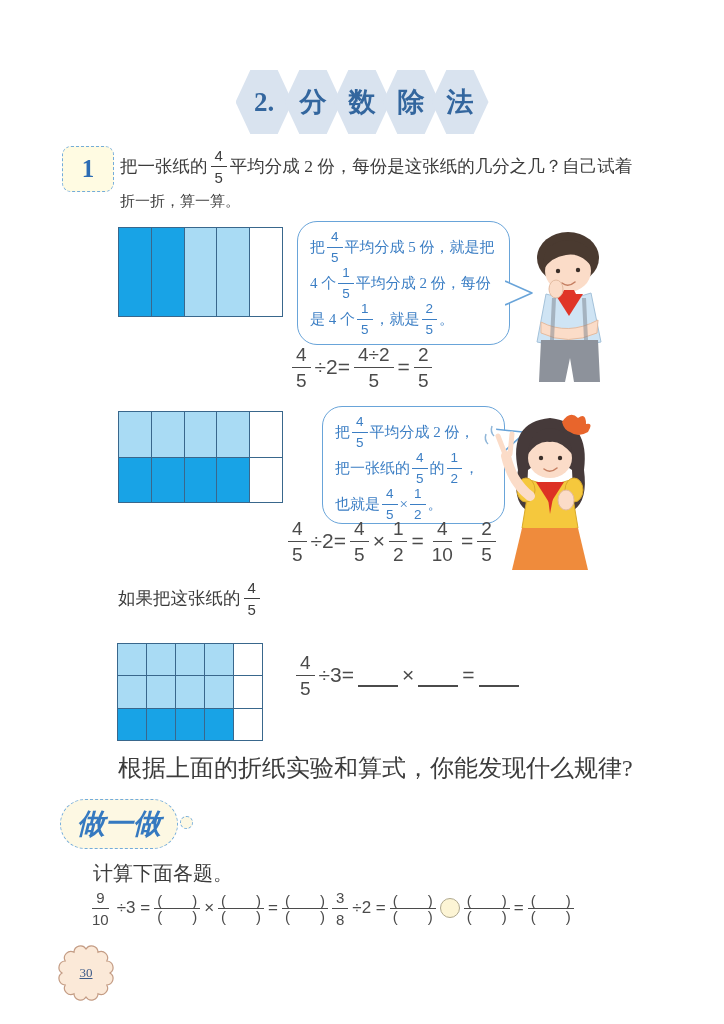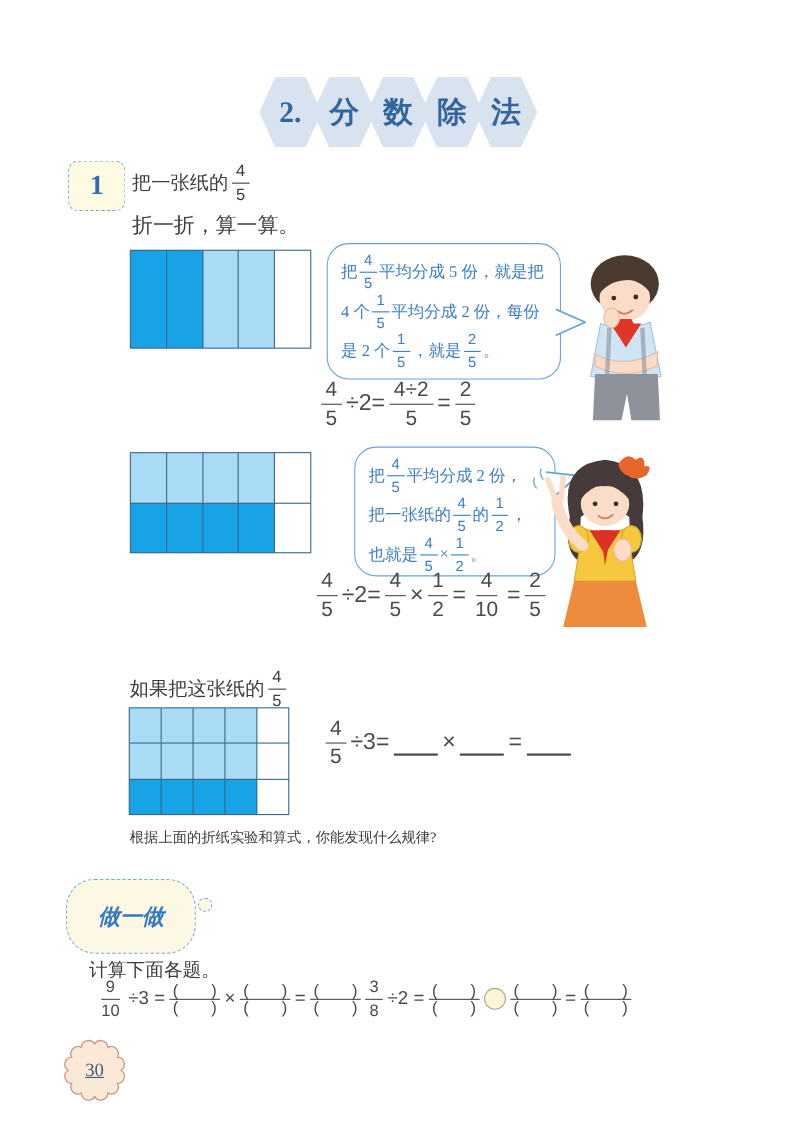--- a/index.html
+++ b/index.html
@@ -18,21 +18,21 @@
   
   .book-badge { position:absolute; left:62px; top:146px; width:52px; height:46px;
     background:var(--badge-bg); border:1.6px dashed var(--badge-border); border-radius:9px;
     display:flex; align-items:center; justify-content:center;
     font-size:25px; font-weight:bold; color:var(--badge-text);
     font-family:"Liberation Serif",serif; }
 
   .text-line { display:flex; align-items:center; white-space:nowrap; font-size:17.5px; color:var(--body-text); }
   .intro { position:absolute; left:120px; top:142px; width:560px; }
   .intro .l1 { height:48px; }
-  .intro .l2 { font-size:19px; margin-top:2px; }
+  .intro .l2 { font-size:15px; margin-top:2px; }
 
   
   .grid { position:absolute; display:grid; background:var(--grid-border); gap:1px; padding:1px; }
   .grid .cell { width:100%; height:100%; }
   .cell.dark { background:var(--cell-dark); }
   .cell.light { background:var(--cell-light); }
   .cell.white { background:#ffffff; }
   .grid1 { left:118px; top:227px; width:165px; height:90px; }
   .grid2 { left:118px; top:411px; width:165px; height:92px; }
   .grid3 { left:117px; top:643px; width:146px; height:98px; }
@@ -64,43 +64,43 @@
   .practice .frac { font-size:15px; }
 
   .blank { display:inline-block; width:40px; height:0; border-bottom:2px solid currentColor;
            transform:translateY(11px); margin:0 4px; }
 
   .pfrac .pslot { display:flex; justify-content:space-between; width:46px; padding:0 3px; }
 
   .op-circle { display:inline-block; width:20px; height:20px; border-radius:50%;
     background:var(--circle-fill); border:1px solid var(--circle-border); margin:0 6px; }
 
-  .question2 { position:absolute; left:118px; top:602px; height:48px; }
-  .rule-q { position:absolute; left:118px; top:752px; font-size:13px; }
-
-  
-  .do-badge { position:absolute; left:60px; top:799px; width:118px; height:68px;
+  .question2 { position:absolute; left:118px; top:574px; height:48px; }
+  .rule-q { position:absolute; left:118px; top:752px; font-size:24px; }
+
+  
+  .do-badge { position:absolute; left:60px; top:799px; width:118px; height:50px;
     background:var(--do-badge-bg); border:1.6px dashed var(--badge-border); border-radius:26px;
     display:flex; align-items:center; justify-content:center;
-    font-size:20px; font-weight:bold; font-style:italic; color:var(--do-badge-text); }
+    font-size:28px; font-weight:bold; font-style:italic; color:var(--do-badge-text); }
   .do-badge::after { content:""; position:absolute; right:-16px; top:16px; width:11px; height:11px;
     border:1.4px dashed var(--badge-border); border-radius:50%; background:var(--do-badge-bg); }
 
-  .instruction { position:absolute; left:81px; top:860px; font-size:17px;margin-top:10px; }
+  .instruction { position:absolute; left:93px; top:860px; font-size:20px; }
 
   .practice { position:absolute; display:flex; align-items:center; white-space:nowrap;
     font-size:17px; color:var(--formula-text); font-family:"Liberation Sans","DejaVu Sans",sans-serif; height:56px; }
   .practice > span { margin:0 2px; }
   .p1 { left:86px; top:880px; }
   .p2 { left:330px; top:880px; }
 
   
   .page-badge { position:absolute; left:57px; top:944px; width:58px; height:58px; }
   .page-badge .num-label { position:absolute; inset:0; display:flex; align-items:center; justify-content:center;
-    font-size:17px; color:var(--page-badge-text);text-decoration:underline; }
+    font-size:13px; color:var(--page-badge-text);text-decoration:underline; }
 </style>
 </head>
 <body>
 
 <div class="title-row">
   <span class="hex">2.</span>
   <span class="hex">分</span>
   <span class="hex">数</span>
   <span class="hex">除</span>
   <span class="hex">法</span>
@@ -108,20 +108,21 @@
 
 <div class="book-badge">1</div>
 
 <div class="intro">
   <div class="text-line l1">
       <span>把一张纸的</span>
       <span class="frac">
         <span class="num">4</span>
         <span class="den">5</span>
       </span>
+      <span>平均分成 2 份，每份是这张纸的几分之几？自己试着</span>
     </div>
   <div class="l2">折一折，算一算。</div>
 </div>
 
 <div class="grid grid1" style="grid-template-columns: repeat(5, 1fr); grid-template-rows: repeat(1, 1fr);">
     <div class="cell dark"></div>
     <div class="cell dark"></div>
     <div class="cell light"></div>
     <div class="cell light"></div>
     <div class="cell white"></div>
@@ -138,21 +139,21 @@
     </div>
   <div class="bline">
       <span>4 个</span>
       <span class="frac">
         <span class="num">1</span>
         <span class="den">5</span>
       </span>
       <span>平均分成 2 份，每份</span>
     </div>
   <div class="bline">
-      <span>是 2 个</span>
+      <span>是 4 个</span>
       <span class="frac">
         <span class="num">1</span>
         <span class="den">5</span>
       </span>
       <span>，就是</span>
       <span class="frac">
         <span class="num">2</span>
         <span class="den">5</span>
       </span>
       <span>。</span>

